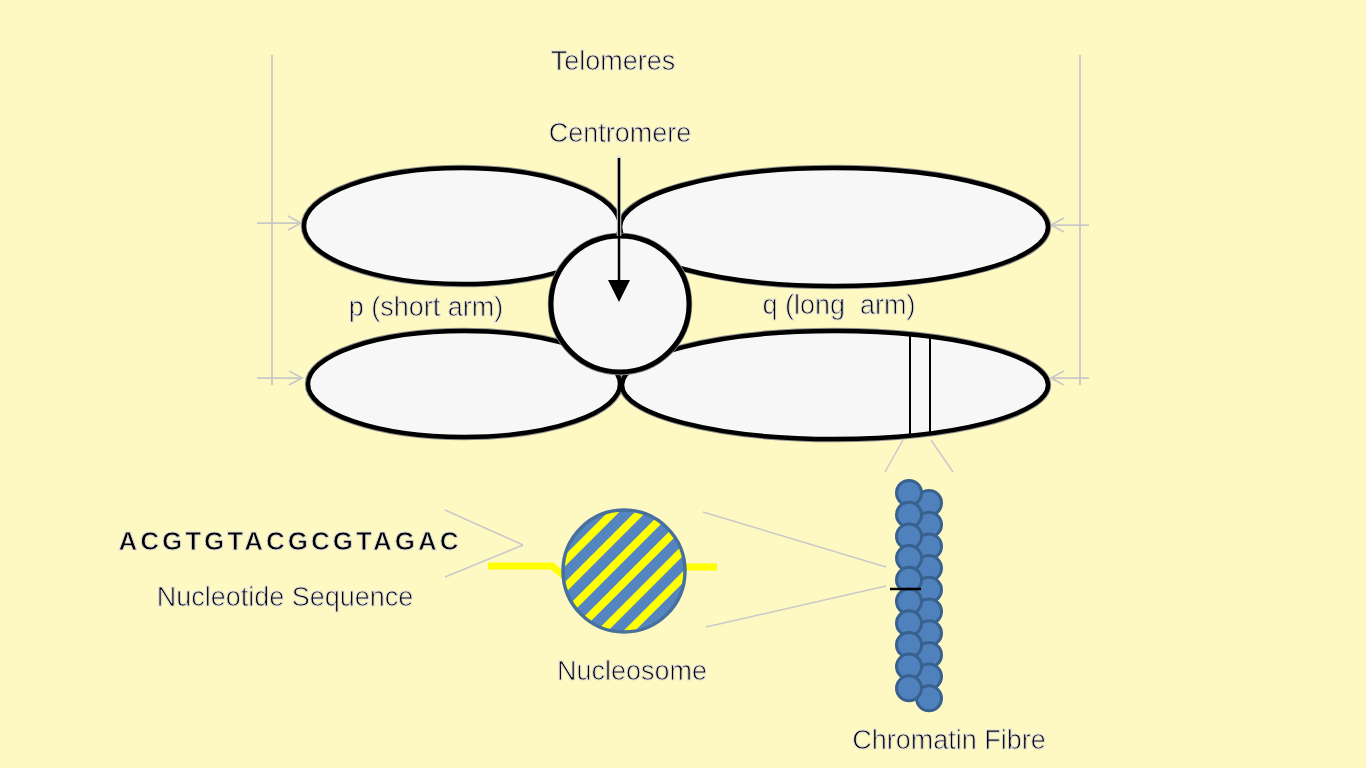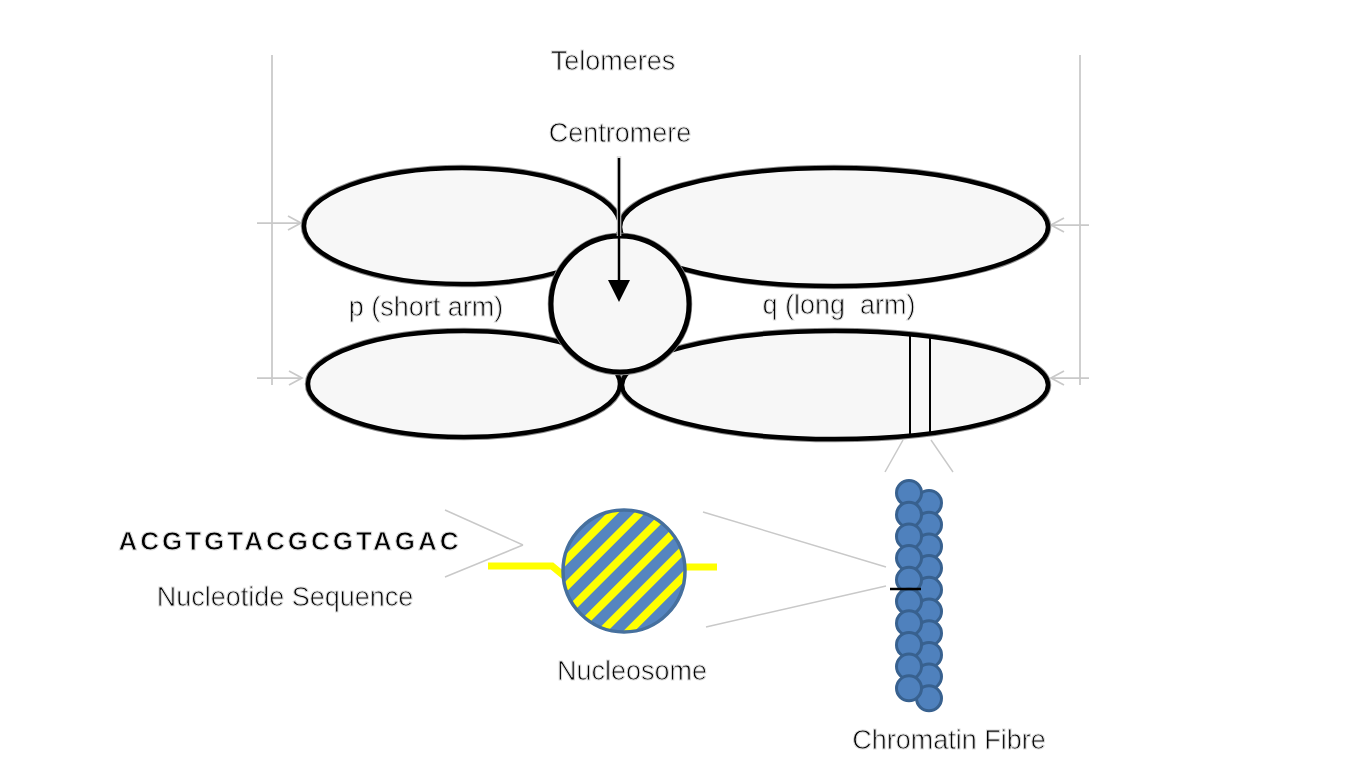--- a/index.html
+++ b/index.html
@@ -1,16 +1,16 @@
 <!DOCTYPE html>
 <html><head>
 <meta charset="utf-8">
 <style>
   html,body{margin:0;padding:0;background:#000;}
-  #stage{position:relative;width:1366px;height:768px;background:#ffffff;overflow:hidden;}
+  #stage{position:relative;width:1366px;height:768px;background:#fef9c3;overflow:hidden;}
   svg{position:absolute;left:0;top:0;}
   text{
     font-family:"Liberation Sans", sans-serif;
     font-size:27px;
     text-anchor:middle;
     paint-order:fill;
   }
   text.seq{
     font-size:26px;
     font-weight:bold;

